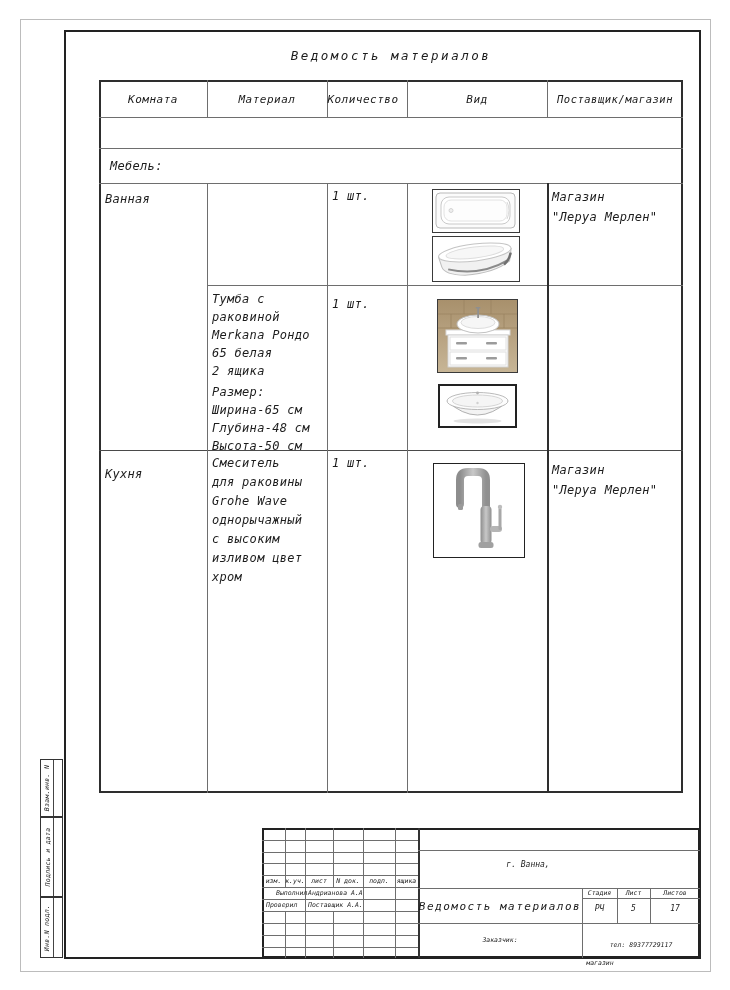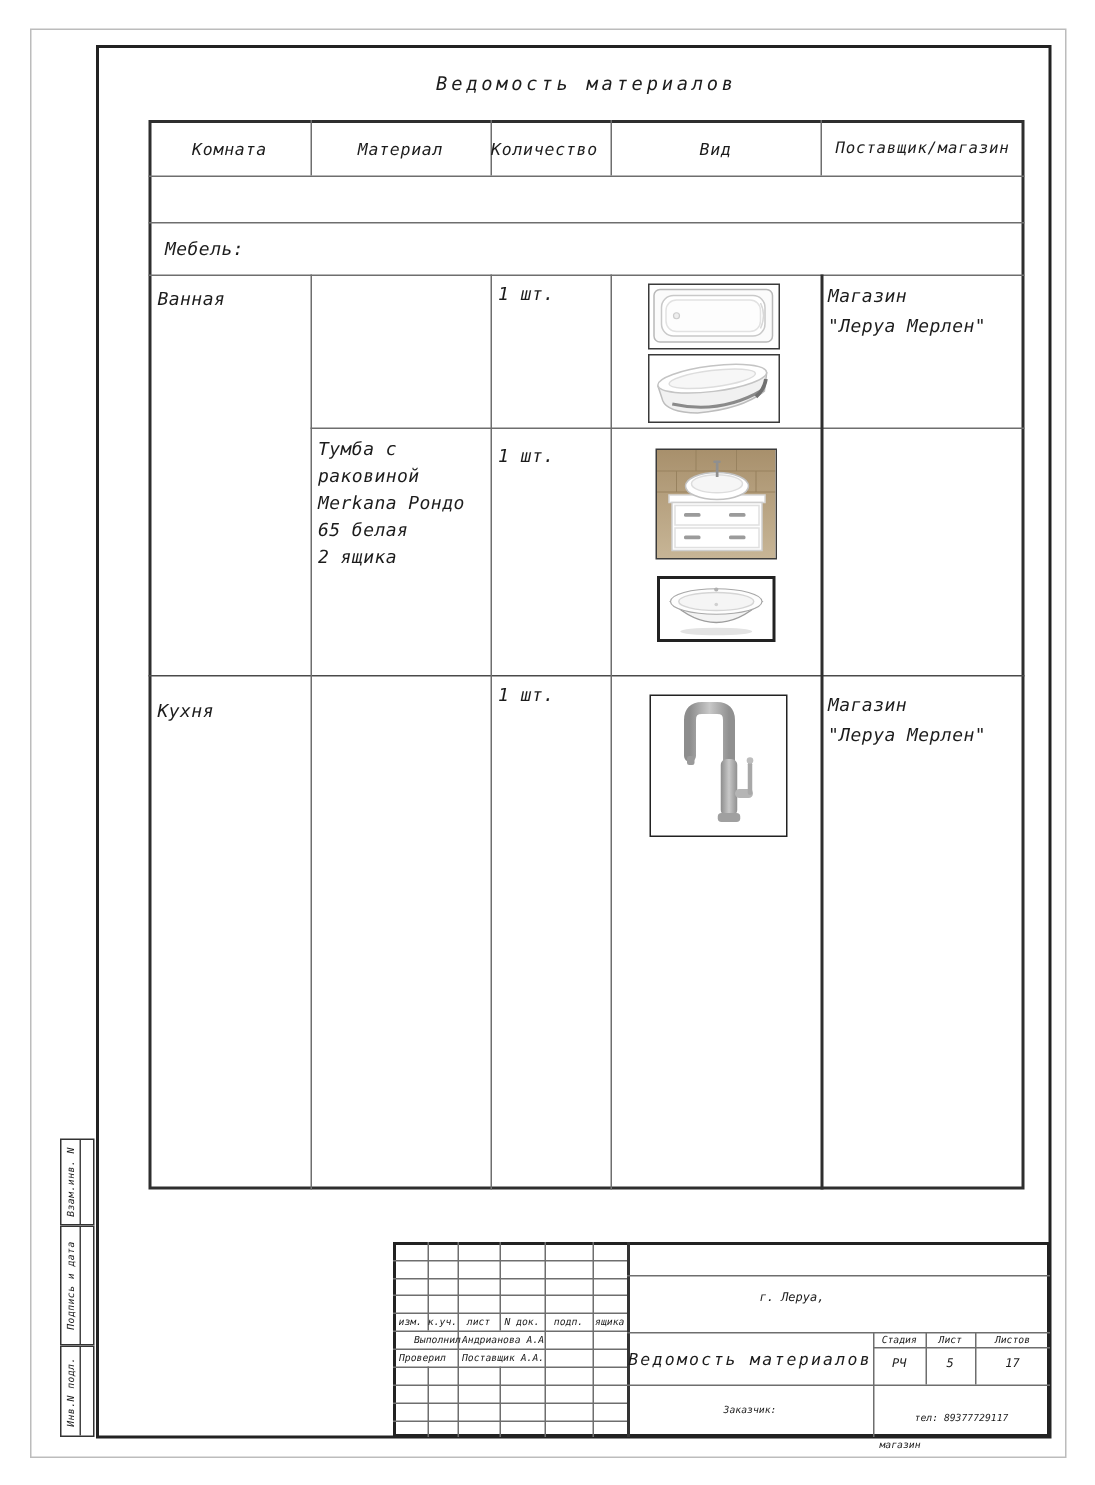--- a/index.html
+++ b/index.html
@@ -64,23 +64,34 @@
   <div class="t cellt" style="left:105px;top:190px;">Ванная</div>
   <div class="t cellt" style="left:332px;top:187px;">1 шт.</div>
   <div class="t cellt" style="left:552px;top:187px;width:130px;line-height:20px;">Магазин
 "Леруа Мерлен"</div>
 
   <div class="t cellt" style="left:212px;top:290px;width:114px;line-height:18px;">Тумба с
 раковиной
 Merkana Рондо
 65 белая
 2 ящика</div>
+  <div class="t cellt" style="left:212px;top:383px;width:114px;line-height:18px;">Размер:
+Ширина-65 см
+Глубина-48 см
+Высота-50 см</div>
   <div class="t cellt" style="left:332px;top:295px;">1 шт.</div>
 
   <div class="t cellt" style="left:105px;top:465px;">Кухня</div>
+  <div class="t cellt" style="left:212px;top:454px;width:114px;line-height:19px;">Смеситель
+для раковины
+Grohe Wave
+однорычажный
+с высоким
+изливом цвет
+хром</div>
   <div class="t cellt" style="left:332px;top:454px;">1 шт.</div>
   <div class="t cellt" style="left:552px;top:460px;width:130px;line-height:20px;">Магазин
 "Леруа Мерлен"</div>
 
   <div class="imgf" style="left:432px;top:189px;width:88px;height:44px;border:1.5px solid #3a3a3a;">
     <svg width="85" height="41" viewBox="0 0 85 41">
       <rect x="3" y="3" width="79" height="35" rx="4" fill="#fbfbfb" stroke="#b9b9b9"></rect>
       <rect x="8" y="7" width="69" height="27" rx="8" fill="#ffffff" stroke="#c9c9c9"></rect>
       <rect x="11" y="10" width="63" height="21" rx="7" fill="#fdfdfd" stroke="#e2e2e2"></rect>
       <circle cx="18" cy="20.5" r="2" fill="#eeeeee" stroke="#cccccc" stroke-width="0.8"></circle>
@@ -206,21 +217,21 @@
   <div class="t tb-s" style="left:308px;top:902px;width:55px;">Поставщик А.А.</div>
 
   <div class="hl" style="left:418px;top:850px;width:282px;"></div>
   <div class="hl" style="left:418px;top:888px;width:282px;"></div>
   <div class="hl" style="left:582px;top:898px;width:118px;"></div>
   <div class="hl" style="left:418px;top:923px;width:282px;"></div>
   <div class="vl" style="left:582px;top:888px;height:70px;"></div>
   <div class="vl" style="left:617px;top:888px;height:35px;"></div>
   <div class="vl" style="left:650px;top:888px;height:35px;"></div>
 
-  <div class="t ctr tb-m" style="left:428px;top:861px;width:200px;">г. Леруа,</div>
+  <div class="t ctr tb-m" style="left:428px;top:861px;width:200px;">г. Ванна,</div>
   <div class="t ctr" style="left:418px;top:898px;width:164px;font-size:11px;letter-spacing:1.5px;">Ведомость материалов</div>
   <div class="t ctr tb-s" style="left:582px;top:890px;width:35px;">Стадия</div>
   <div class="t ctr tb-s" style="left:617px;top:890px;width:33px;">Лист</div>
   <div class="t ctr tb-s" style="left:650px;top:890px;width:50px;">Листов</div>
   <div class="t ctr tb-m" style="left:582px;top:905px;width:35px;">РЧ</div>
   <div class="t ctr tb-m" style="left:617px;top:905px;width:33px;">5</div>
   <div class="t ctr tb-m" style="left:650px;top:905px;width:50px;">17</div>
   <div class="t ctr tb-s" style="left:418px;top:937px;width:164px;">Заказчик:</div>
   <div class="t ctr tb-s" style="left:582px;top:942px;width:118px;">тел: 89377729117</div>
   <div class="t ctr tb-s" style="left:545px;top:960px;width:110px;">магазин</div>

